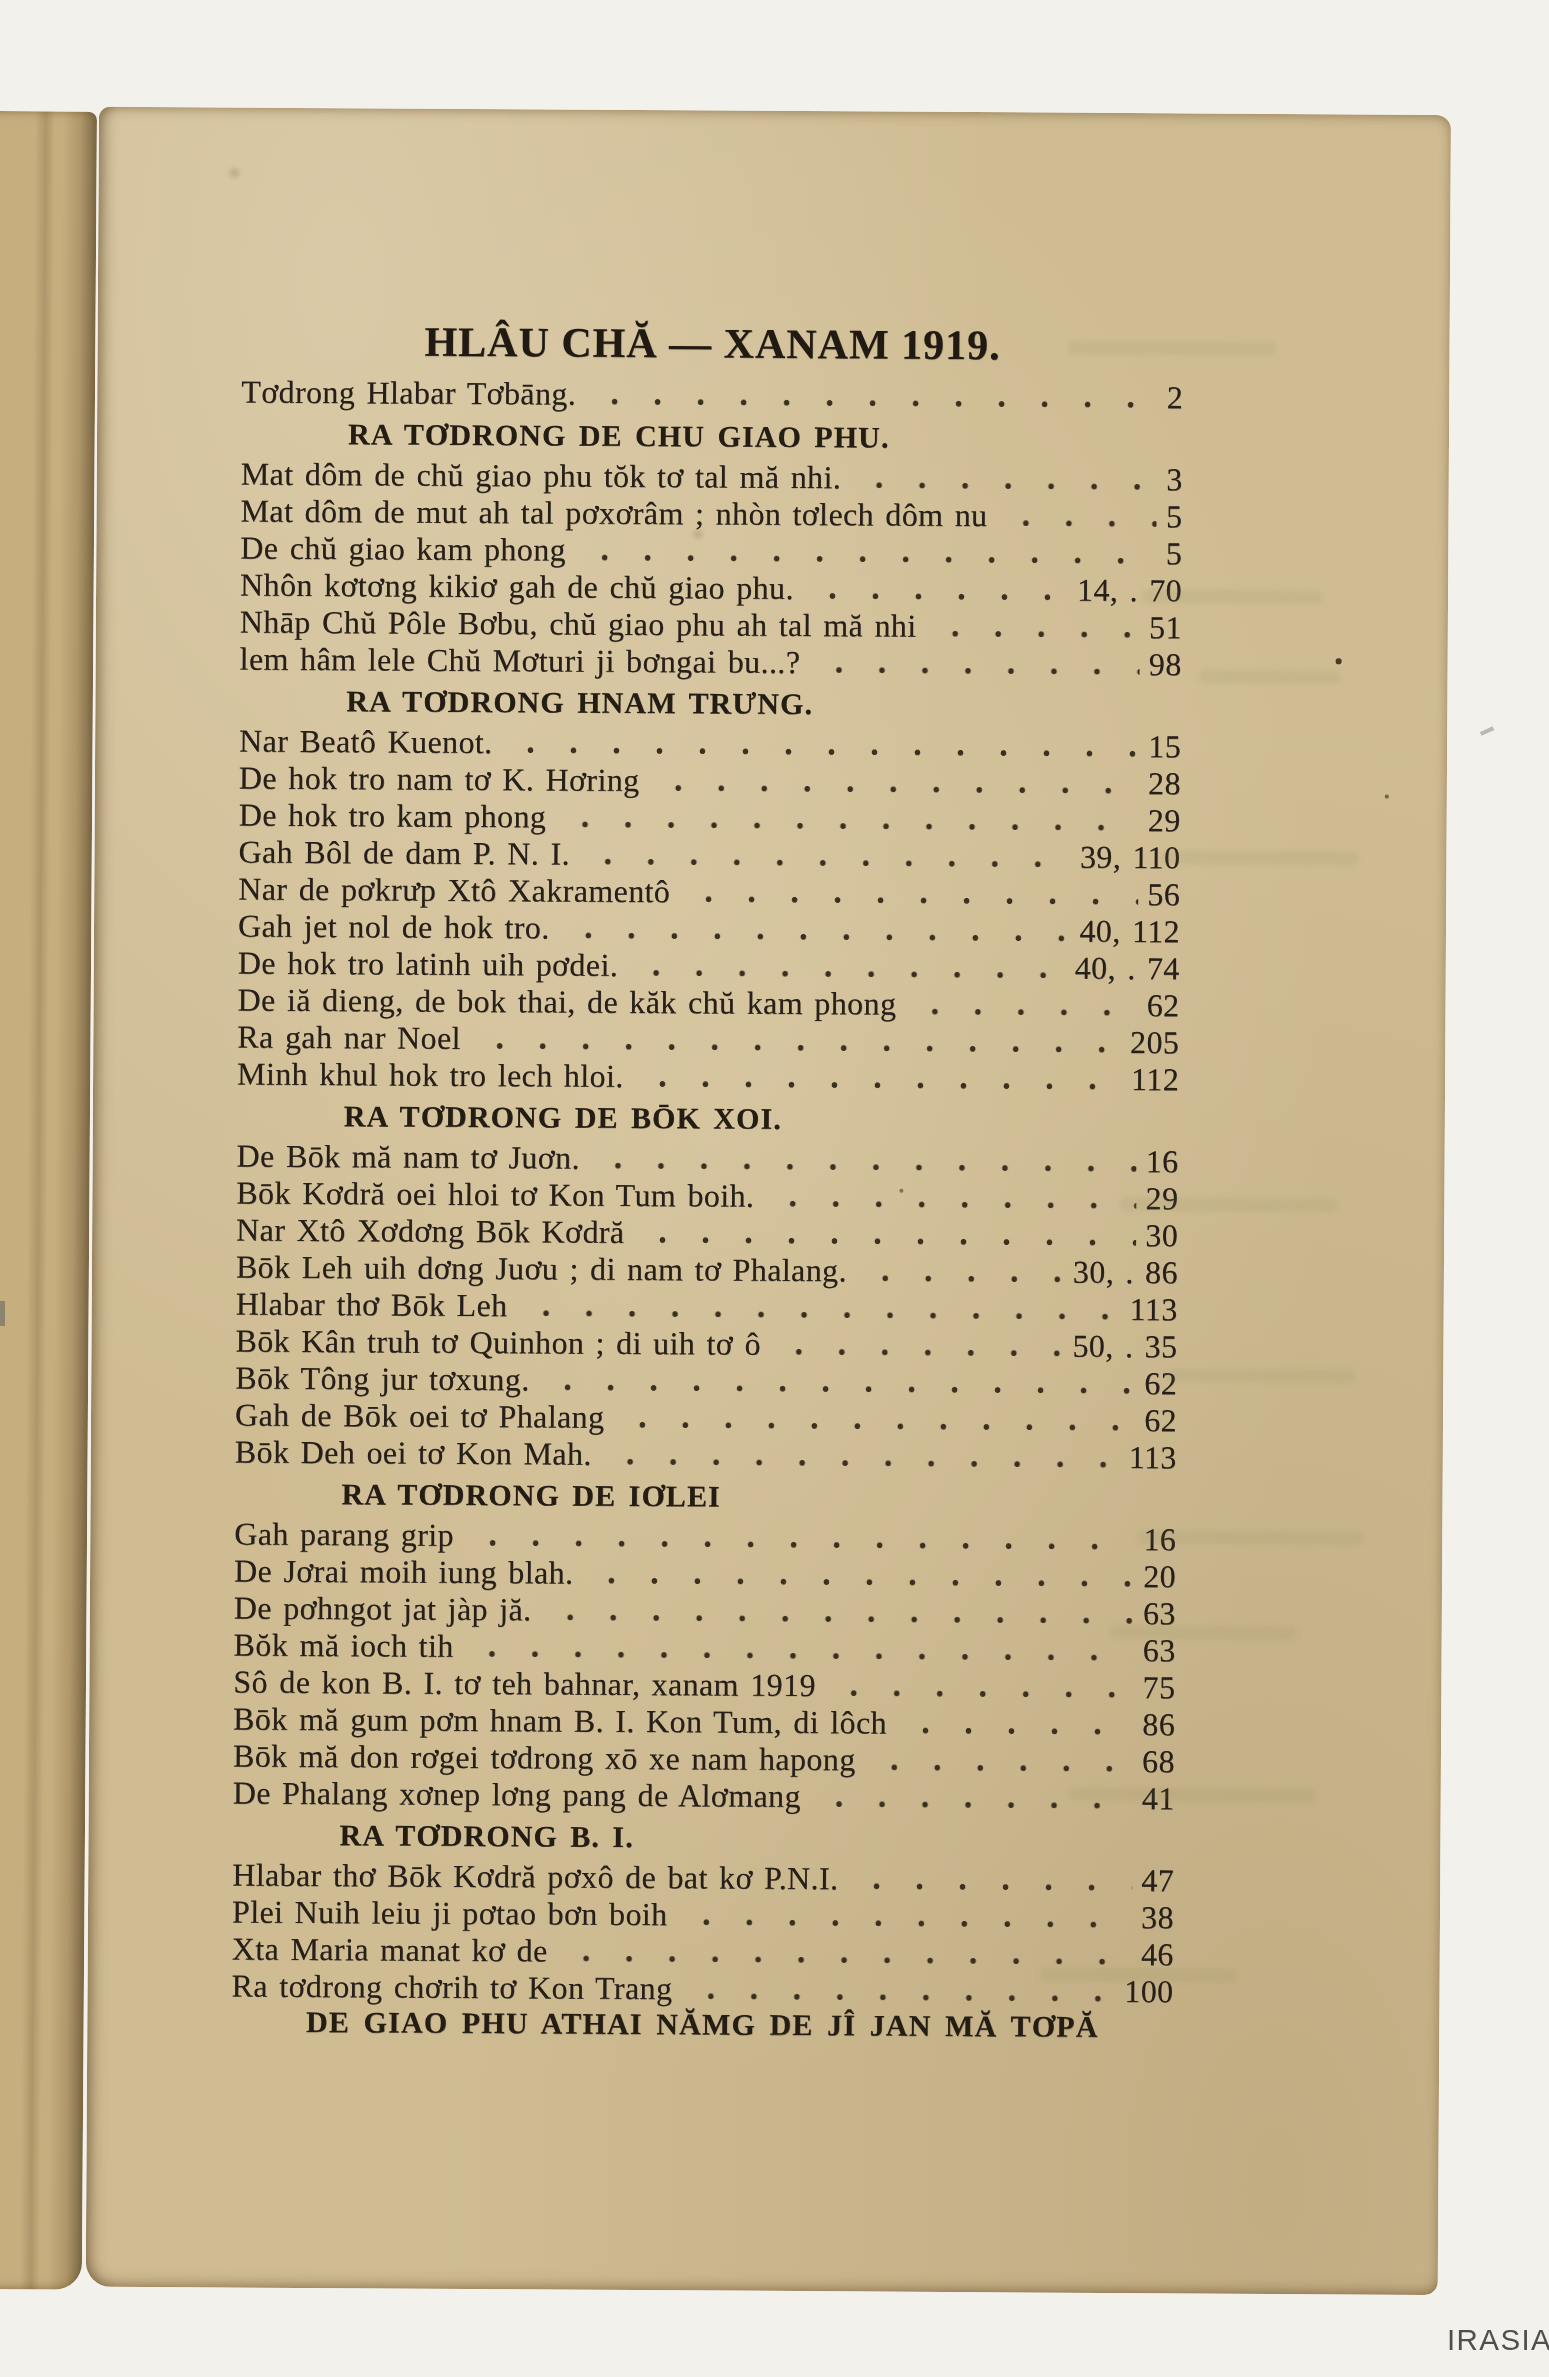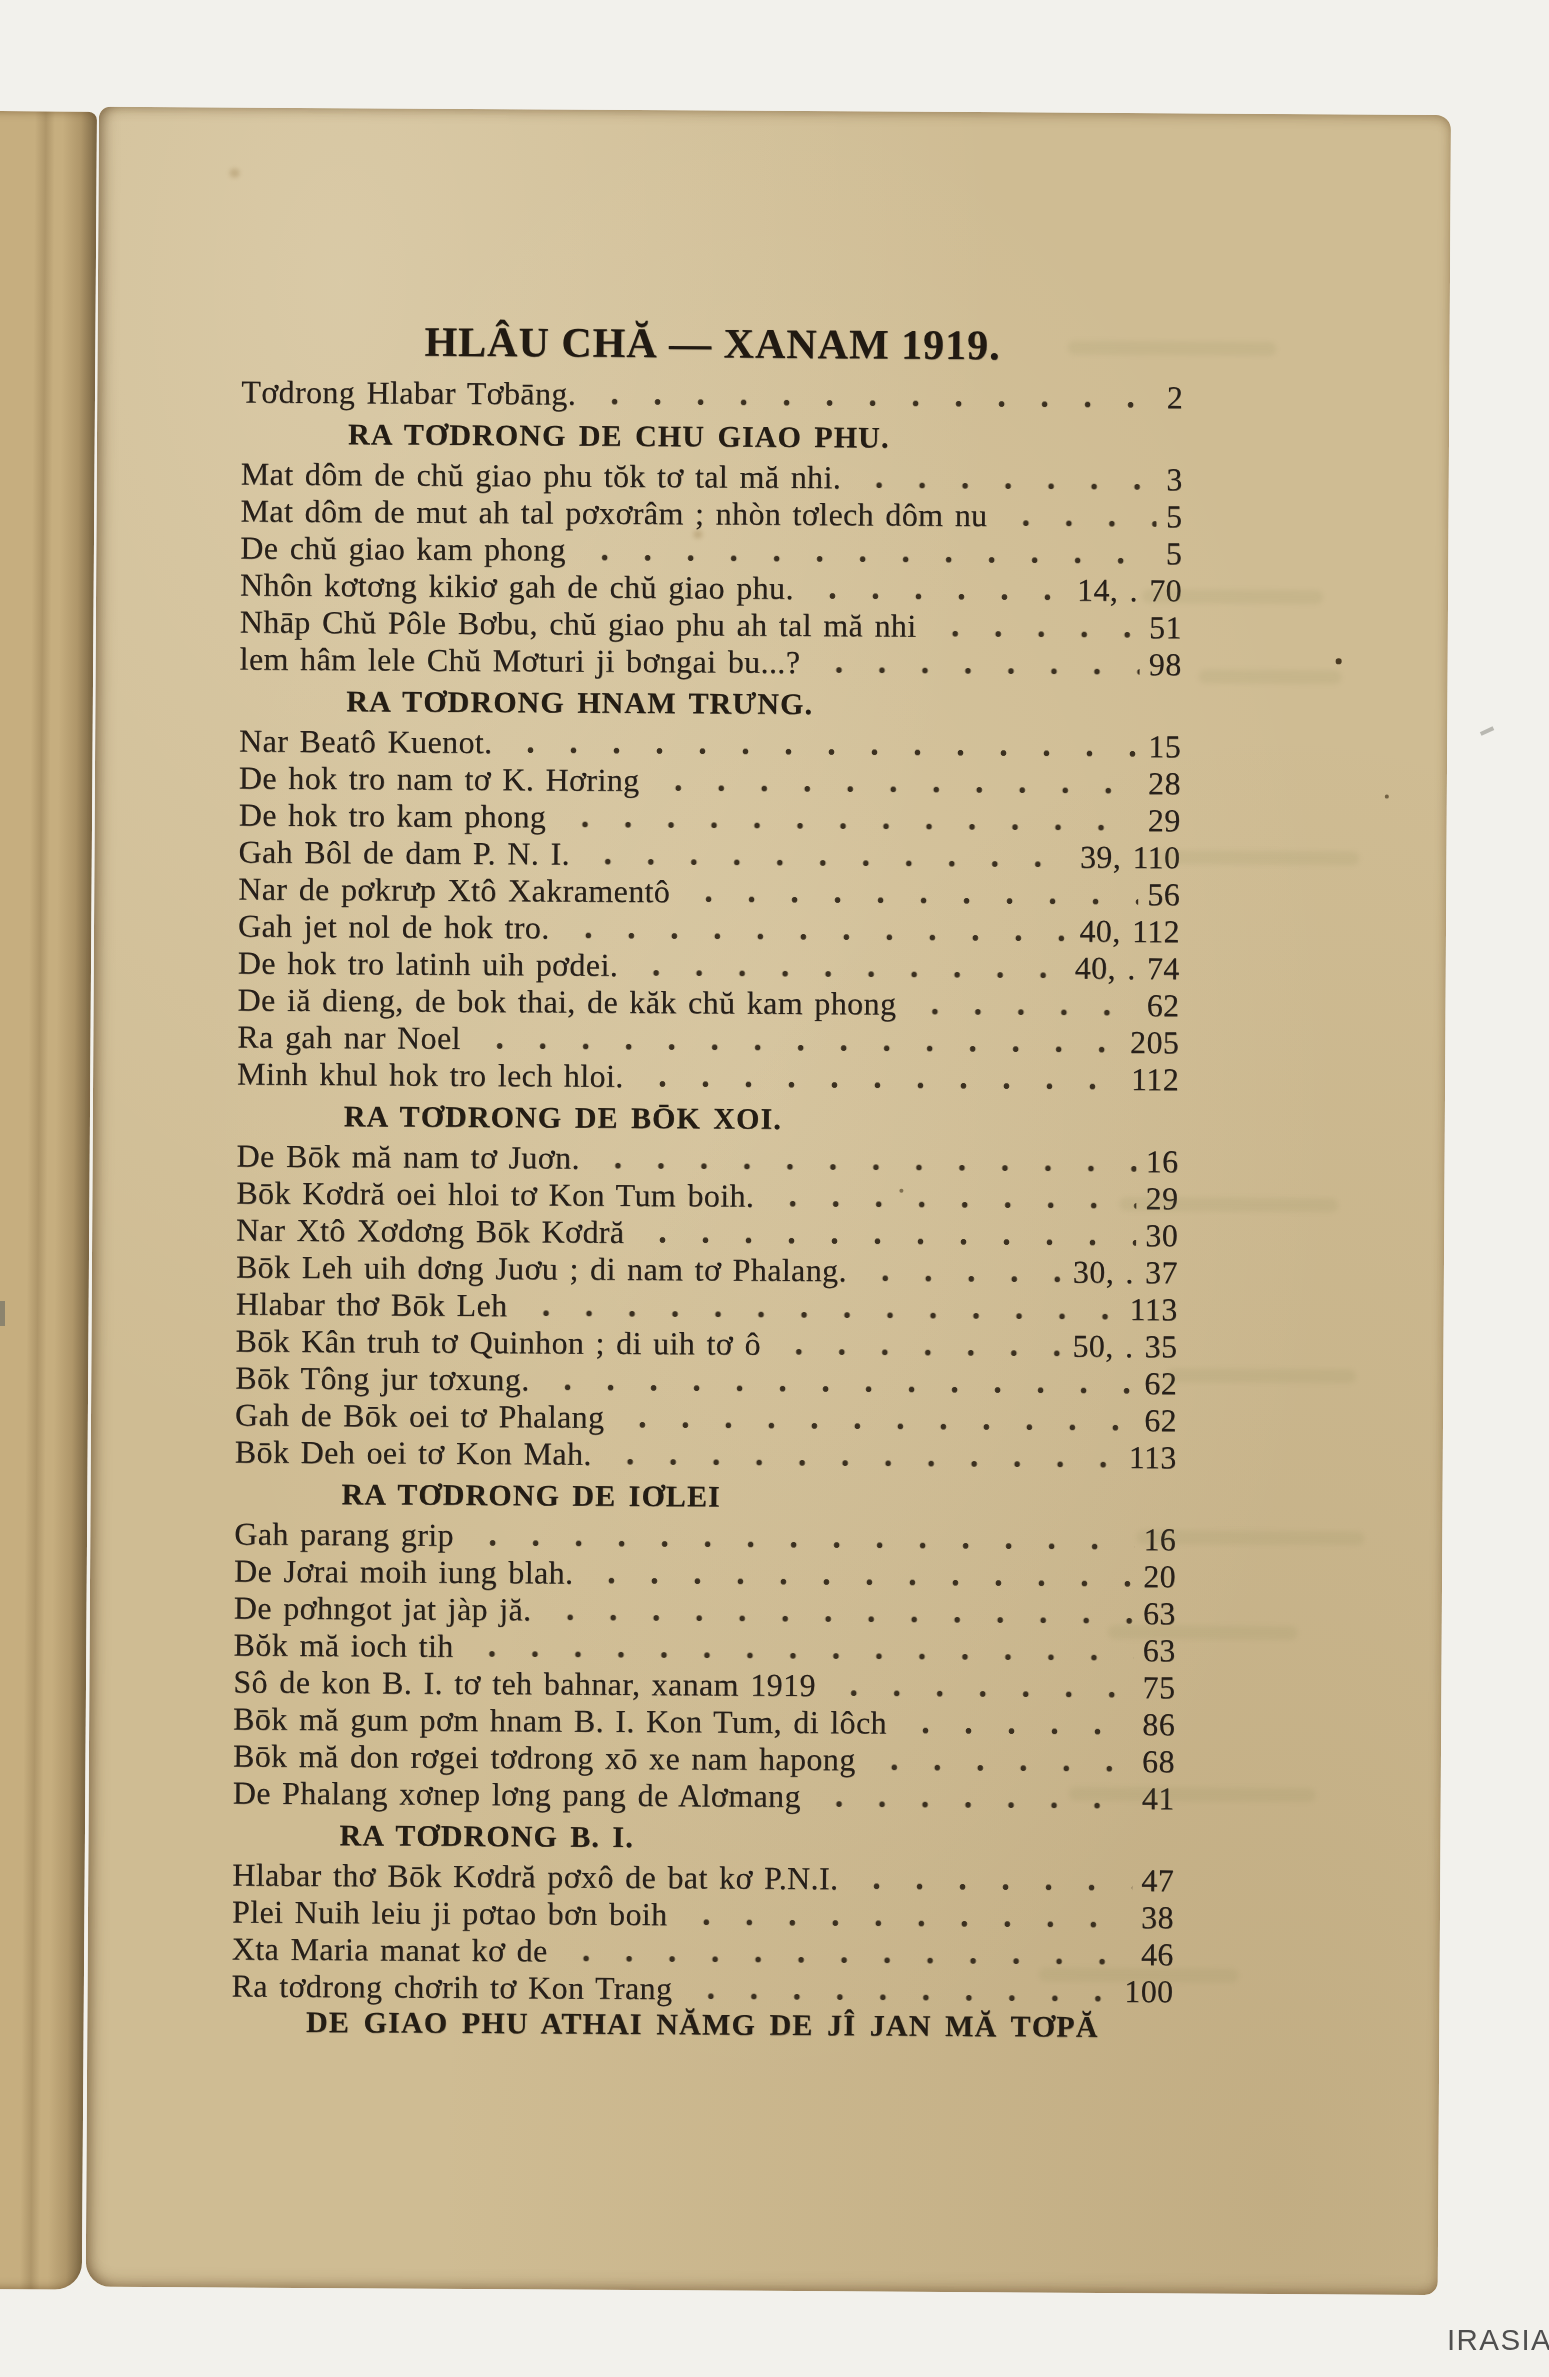--- a/index.html
+++ b/index.html
@@ -218,21 +218,21 @@
           <span class="pg">29</span>
         </div>
         <div class="row">
           <span class="t">Nar Xtô Xơdơng Bōk Kơdră</span>
           <span class="leader"></span>
           <span class="pg">30</span>
         </div>
         <div class="row">
           <span class="t">Bōk Leh uih dơng Juơu ; di nam tơ Phalang.</span>
           <span class="leader"></span>
-          <span class="pg">30, . 37</span>
+          <span class="pg">30, . 86</span>
         </div>
         <div class="row">
           <span class="t">Hlabar thơ Bōk Leh</span>
           <span class="leader"></span>
           <span class="pg">113</span>
         </div>
         <div class="row">
           <span class="t">Bōk Kân truh tơ Quinhon ; di uih tơ ô</span>
           <span class="leader"></span>
           <span class="pg">50, . 35</span>

